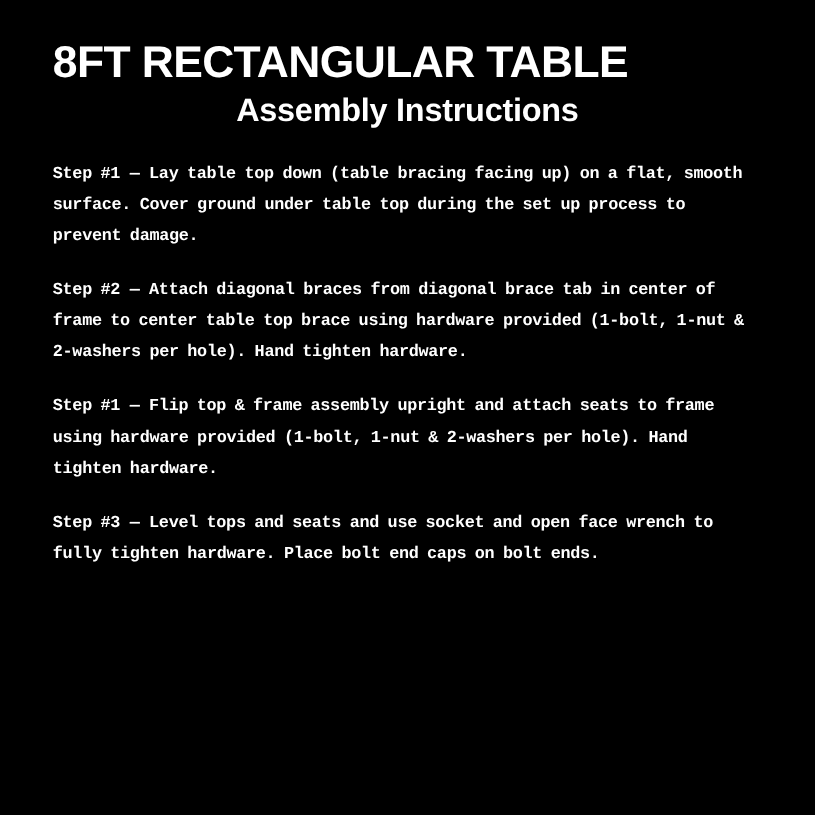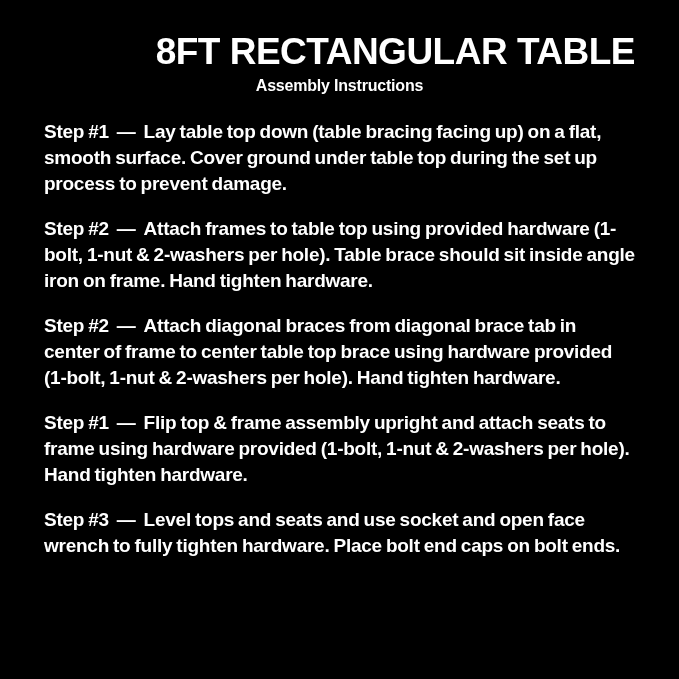--- a/index.html
+++ b/index.html
@@ -17,55 +17,55 @@
   }
   .sheet {
     box-sizing: border-box;
     width: 679px;
     height: 679px;
     padding: 24px 44px 0 44px;
   }
   .title {
     font-size: 37px;
     line-height: 1.1;
-    text-align: right;
+    text-align: left;
     margin: 8px 0 0 0;
     letter-spacing: -0.5px;
     white-space: nowrap;
   }
   .subtitle {
-    font-size: 16px;
+    font-size: 27px;
     line-height: 1.15;
     text-align: center;
     margin: 4px 0 24px 0;
     letter-spacing: -0.2px;
   }
   .step {
-    font-size: 19px;
+    font-size: 14px;
     line-height: 26px;
     margin: 0 0 19px 0;
     letter-spacing: -0.25px;
     word-spacing: -1px;
     text-align: left;
+    font-family: Liberation Mono, monospace;
   }
   .step .dash {
     padding: 0 8px;
   }
 </style>
 </head>
 <body style="background: rgb(0, 0, 0); color: rgb(255, 255, 255);">
 
 <main class="sheet">
   <h1 class="title">8FT RECTANGULAR TABLE</h1>
   <h2 class="subtitle">Assembly Instructions</h2>
 
   <section>
     <p class="step"><span>Step #1</span><span class="dash">—</span><span>Lay table top down (table bracing facing up) on a flat, smooth surface. Cover ground under table top during the set up process to prevent damage.</span></p>
 
-    <p class="step"><span>Step #2</span><span class="dash">—</span><span>Attach frames to table top using provided hardware (1-bolt, 1-nut &amp; 2-washers per hole). Table brace should sit inside angle iron on frame. Hand tighten hardware.</span></p>
 
     <p class="step"><span>Step #2</span><span class="dash">—</span><span>Attach diagonal braces from diagonal brace tab in center of frame to center table top brace using hardware provided (1-bolt, 1-nut &amp; 2-washers per hole). Hand tighten hardware.</span></p>
 
     <p class="step"><span>Step #1</span><span class="dash">—</span><span>Flip top &amp; frame assembly upright and attach seats to frame using hardware provided (1-bolt, 1-nut &amp; 2-washers per hole). Hand tighten hardware.</span></p>
 
     <p class="step"><span>Step #3</span><span class="dash">—</span><span>Level tops and seats and use socket and open face wrench to fully tighten hardware. Place bolt end caps on bolt ends.</span></p>
   </section>
 </main>
 
 </body></html>

